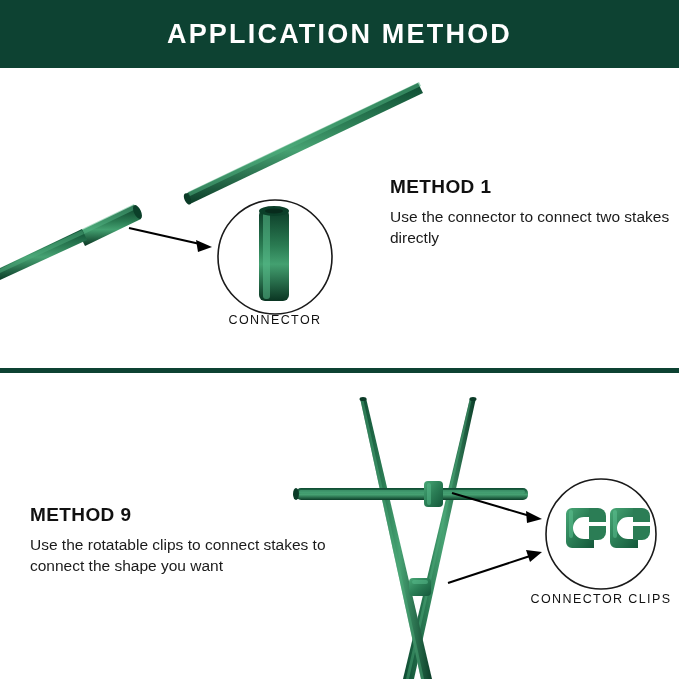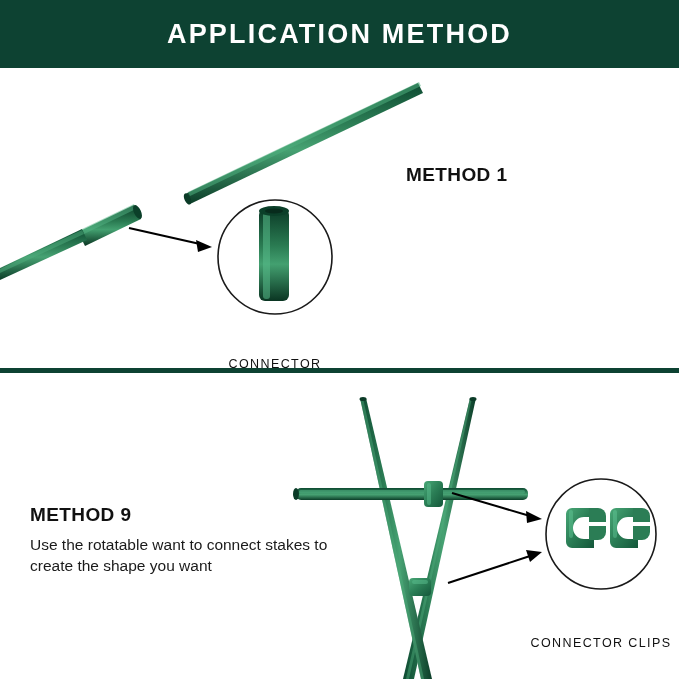--- a/index.html
+++ b/index.html
@@ -69,25 +69,24 @@
     line-height: 21px;
     width: 290px;
   }
   .caption {
     position: absolute;
     font-size: 12.5px;
     color: #111111;
     letter-spacing: 1.4px;
     text-align: center;
     font-family: "Liberation Sans", sans-serif;
-    margin-top: 44px;
-  }
-
-  
-  #m1-title { left: 390px; top: 164px; margin-left: 16px; }
+  }
+
+  
+  #m1-title { left: 390px; top: 176px; }
   #m1-body  { left: 390px; top: 206px; }
 
   
   #m2-title { left: 30px; top: 504px; }
   #m2-body  { left: 30px; top: 534px; width: 300px; }
 
   
   #connector-caption { left: 192px; top: 313px; width: 166px; }
   #clips-caption     { left: 522px; top: 592px; width: 158px; }
 
@@ -235,19 +234,20 @@
             <path d="M633,508 h9 a8,8 0 0 1 8,8 v6 h-17 z" fill="#2b7d55"></path>
             <path d="M633,540 h9 a8,8 0 0 0 8,-8 v-6 h-17 z" fill="#2b7d55"></path>
             <rect x="613" y="510" width="4" height="28" rx="2" fill="#63c998" opacity="0.45"></rect>
           </g>
         </g>
       </g>
     </g>
   </svg>
 
   <div class="method-title" id="m1-title">METHOD 1</div>
+  <div class="method-body" id="m1-body">Use the connector to connect two stakes directly</div>
   <div class="caption" id="connector-caption">CONNECTOR</div>
 
   <div class="method-title" id="m2-title">METHOD 9</div>
-  <div class="method-body" id="m2-body">Use the rotatable want to connect stakes to create the shape you want</div>
+  <div class="method-body" id="m2-body">Use the rotatable clips to connect stakes to connect the shape you want</div>
   <div class="caption" id="clips-caption">CONNECTOR CLIPS</div>
 
 </div>
 
 </body></html>

